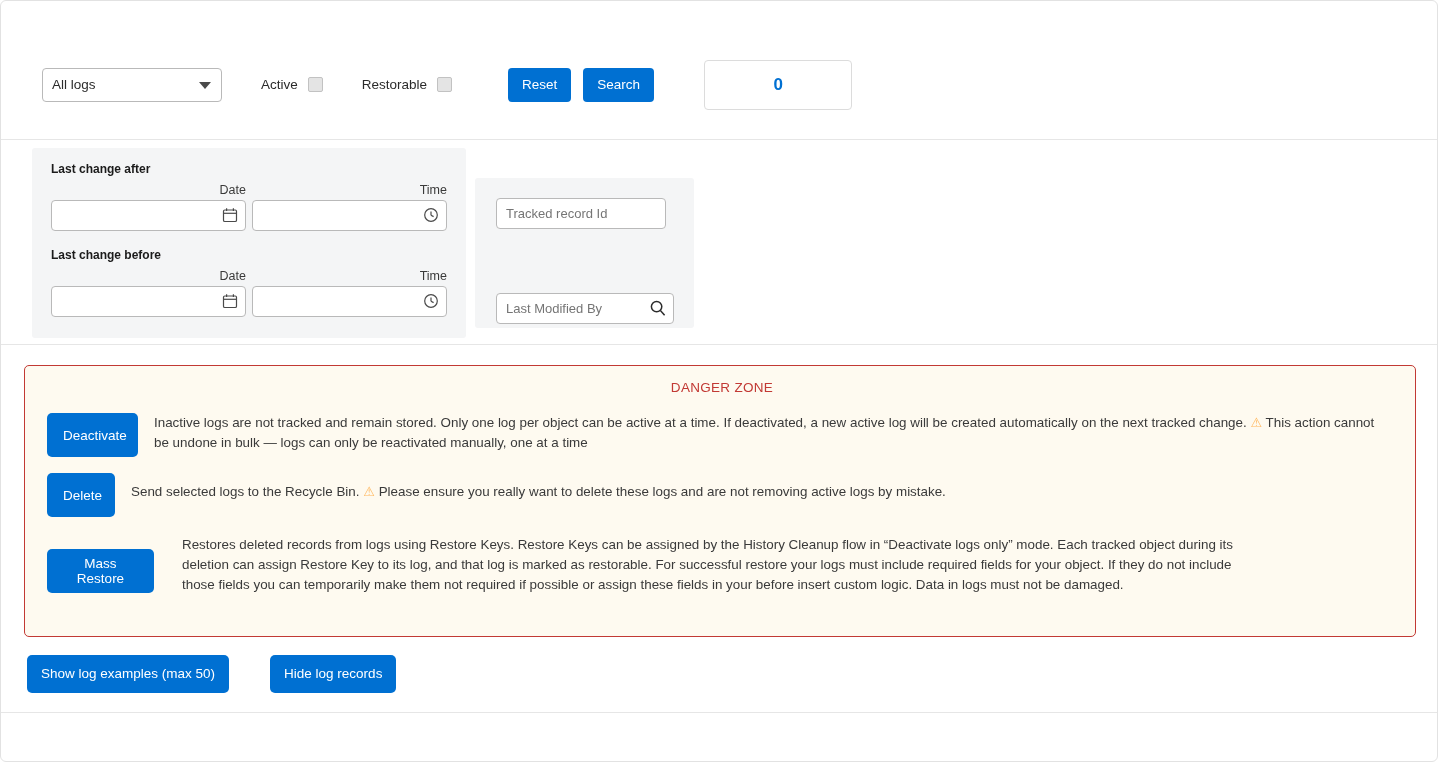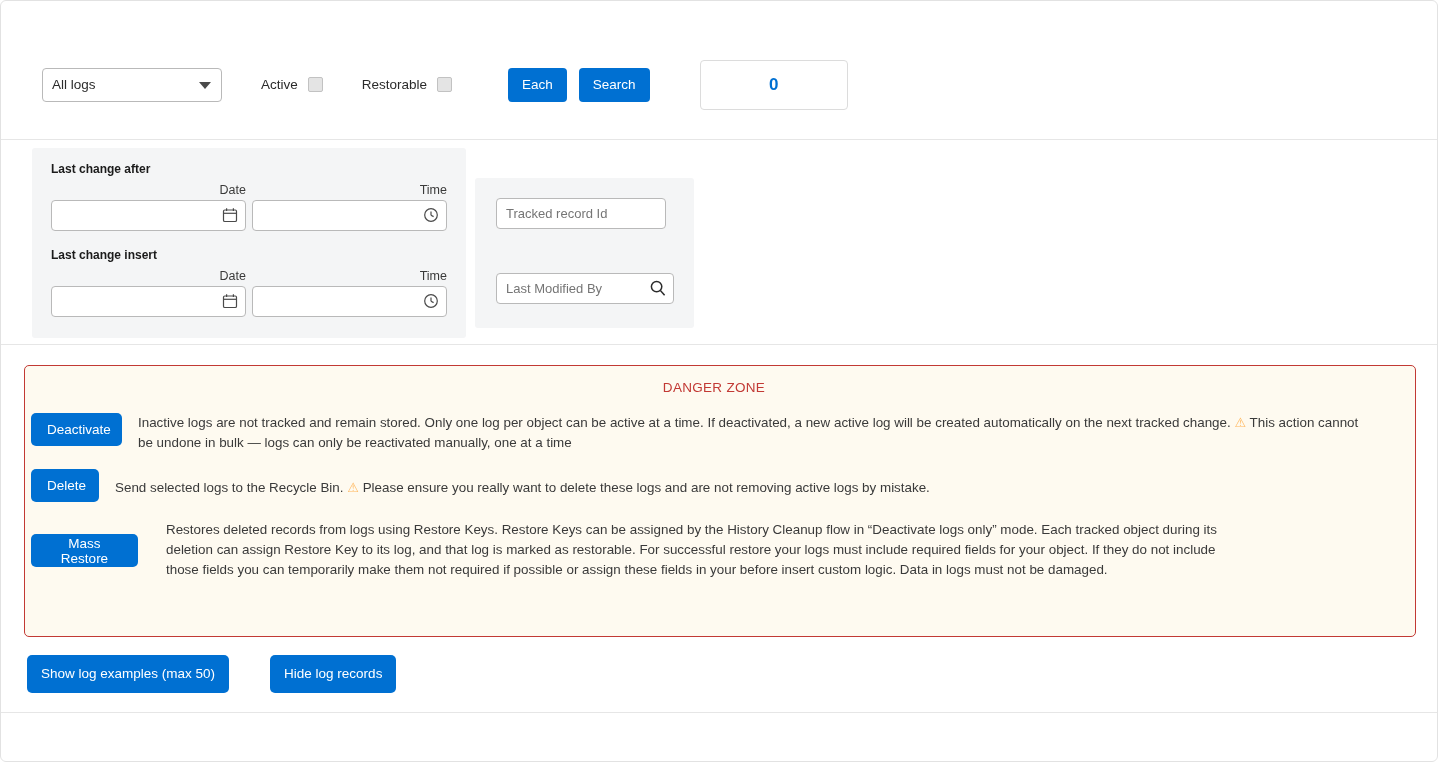--- a/index.html
+++ b/index.html
@@ -184,21 +184,21 @@
     border: 1px solid #b9b9b9;
     border-radius: 4px;
     background: #fff;
     padding: 0 9px;
     font-size: 13px;
     color: #222;
     font-family: "Liberation Sans", sans-serif;
   }
   .lookup-wrap {
     position: relative;
-    margin-top: 44px;
+    margin-top: 64px;
     width: 178px;
     height: 31px;
   }
   .lookup-wrap input {
     width: 178px;
     height: 31px;
     padding-right: 30px;
   }
   .lookup-icon {
     position: absolute;
@@ -208,21 +208,21 @@
     height: 18px;
   }
 
   
   .danger-zone {
     position: relative;
     margin: 20px 21px 0 23px;
     border: 1px solid #c23934;
     border-radius: 5px;
     background: #fefaf0;
-    padding: 14px 18px 16px 6px;
+    padding: 14px 18px 16px 22px;
     height: 272px;
   }
   .danger-title {
     text-align: center;
     color: #c23934;
     font-size: 13.5px;
     letter-spacing: .3px;
     margin-bottom: 18px;
   }
   .dz-row {
@@ -232,21 +232,21 @@
   }
   .dz-btn {
     flex: 0 0 auto;
     background: #0070d2;
     border: none;
     border-radius: 5px;
     color: #fff;
     font-size: 13.5px;
     font-family: "Liberation Sans", sans-serif;
     cursor: pointer;
-    height: 33px;
+    height: 44px;
     padding: 0 16px;
   }
   .dz-text {
     font-size: 13.4px;
     color: #3a3a3a;
     line-height: 20px;
   }
   .row1 .dz-btn { width: 91px; margin-right: 0; }
   .row1 .dz-text { margin-left: 16px; width: 1228px; }
   .row2 .dz-btn { width: 68px; }
@@ -322,21 +322,21 @@
     <div class="check-group">
       <span class="check-label">Active</span>
       <span class="cbox"></span>
     </div>
 
     <div class="check-group">
       <span class="check-label">Restorable</span>
       <span class="cbox"></span>
     </div>
 
-    <button class="btn btn-reset">Each</button>
+    <button class="btn btn-reset">Reset</button>
     <button class="btn btn-search">Search</button>
 
     <div class="count-box">
       <span>0</span>
     </div>
   </div>
 
   <div class="panels-row">
 
     <div class="panel-dates">
@@ -366,21 +366,21 @@
                   <line x1="8" y1="4.4" x2="8" y2="8.2" stroke="#4a4a4a" stroke-width="1.2"></line>
                   <line x1="8" y1="8.2" x2="10.6" y2="9.6" stroke="#4a4a4a" stroke-width="1.2"></line>
                 </svg>
             </span>
           </div>
         </div>
       </div>
 
       <div class="spacer-10"></div>
 
-      <div class="panel-title">Last change insert</div>
+      <div class="panel-title">Last change before</div>
       <div class="field-row">
         <div class="field-col-date">
           <div class="field-lbl">Date</div>
           <div class="input-wrap">
             <input type="text" value="" style="">
             <span class="inp-icon">
               <svg width="16" height="16" viewBox="0 0 16 16">
                   <rect x="1.5" y="3" width="13" height="11.5" rx="1.3" fill="none" stroke="#4a4a4a" stroke-width="1.2"></rect>
                   <line x1="1.5" y1="6.3" x2="14.5" y2="6.3" stroke="#4a4a4a" stroke-width="1.2"></line>
                   <line x1="4.6" y1="1.3" x2="4.6" y2="4" stroke="#4a4a4a" stroke-width="1.2"></line>

